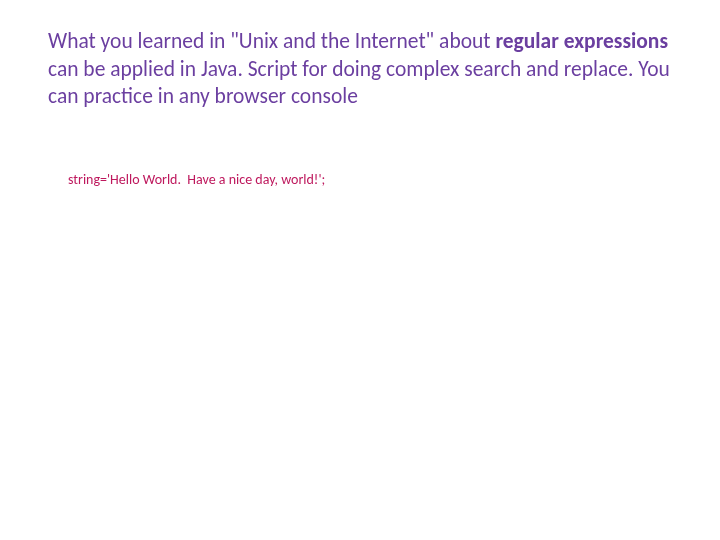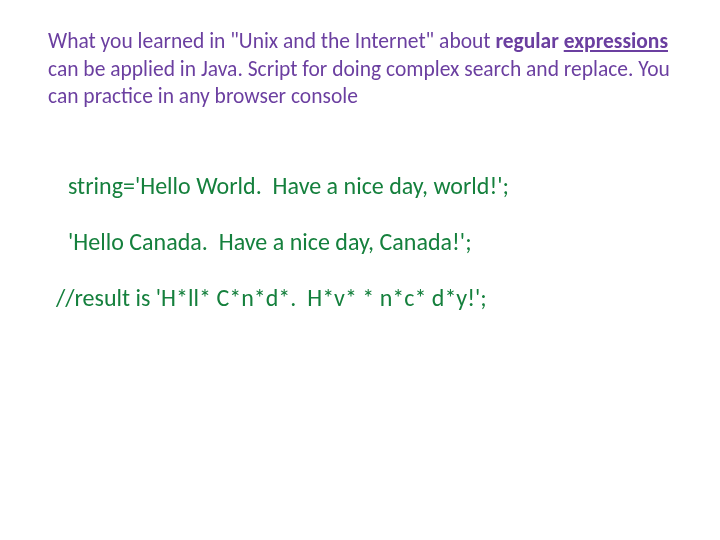--- a/index.html
+++ b/index.html
@@ -18,40 +18,38 @@
     box-sizing: border-box;
     padding: 28px 40px 40px 48px;
   }
   .heading {
     color: #6b3fa0;
     font-size: 21.5px;
     line-height: 1.28;
     margin-bottom: 60px;
   }
   .heading .bold { font-weight: 700; text-align: right; }
-  .heading .underline { text-decoration: underline; }
+  .heading .underline { }
   .code-block {
     margin-left: 20px;
-    font-size: 24px;
+    font-size: 14px;
     line-height: 1.25;
-    color: #15803d;
+    color: #be185d;
   }
   .code-line { white-space: pre-wrap; }
   .gap { height: 26px; }
 </style>
 </head>
 <body>
 
 <div class="slide">
 
   <div class="heading">
     <span>What you learned in "Unix and the Internet" about </span><span class="bold">regular </span><span class="bold underline">expressions</span><span> can be applied in Java. Script for doing complex search and replace.  You can practice in any browser console</span>
   </div>
 
   <div class="code-block">
     <div class="code-line">string='Hello World.  Have a nice day, world!';</div>
     <div class="gap"></div>
-    <div class="code-line">'Hello Canada.  Have a nice day, Canada!';</div>
     <div class="gap"></div>
-    <div class="code-line" style="margin-left:-12px">//result is 'H*ll* C*n*d*.  H*v* * n*c* d*y!';</div>
   </div>
 
 </div>
 
 </body></html>

